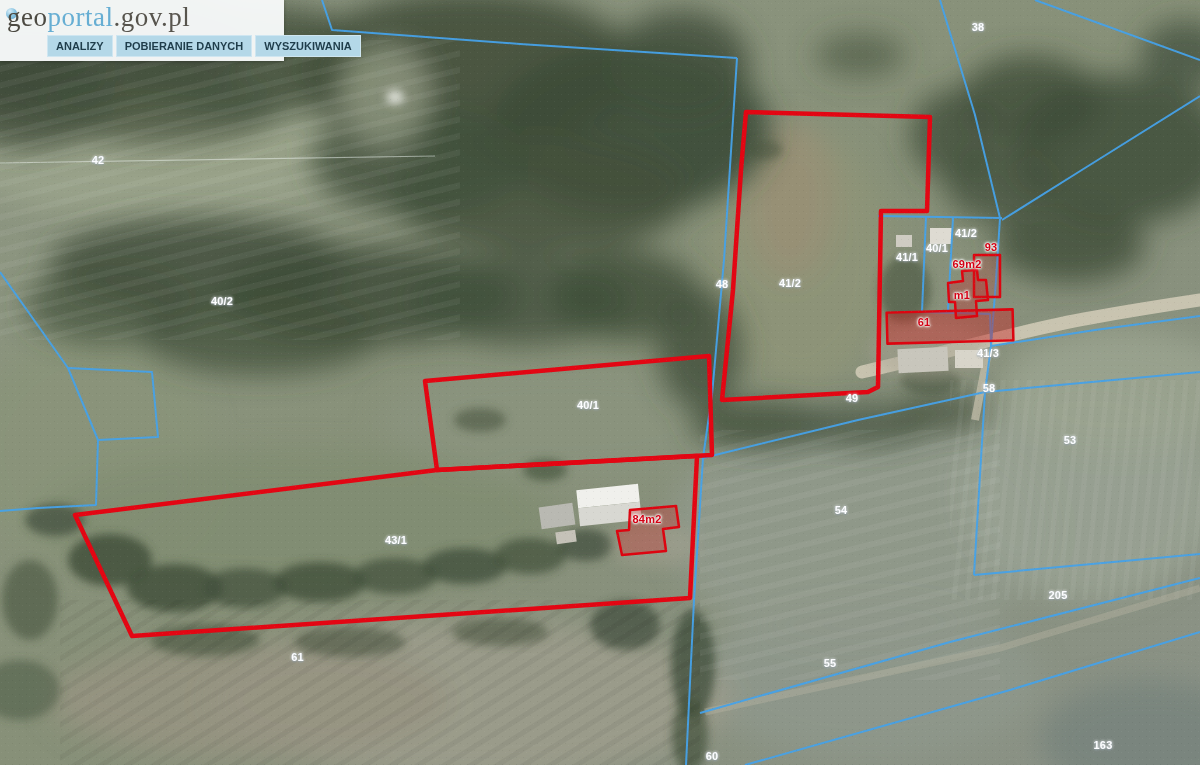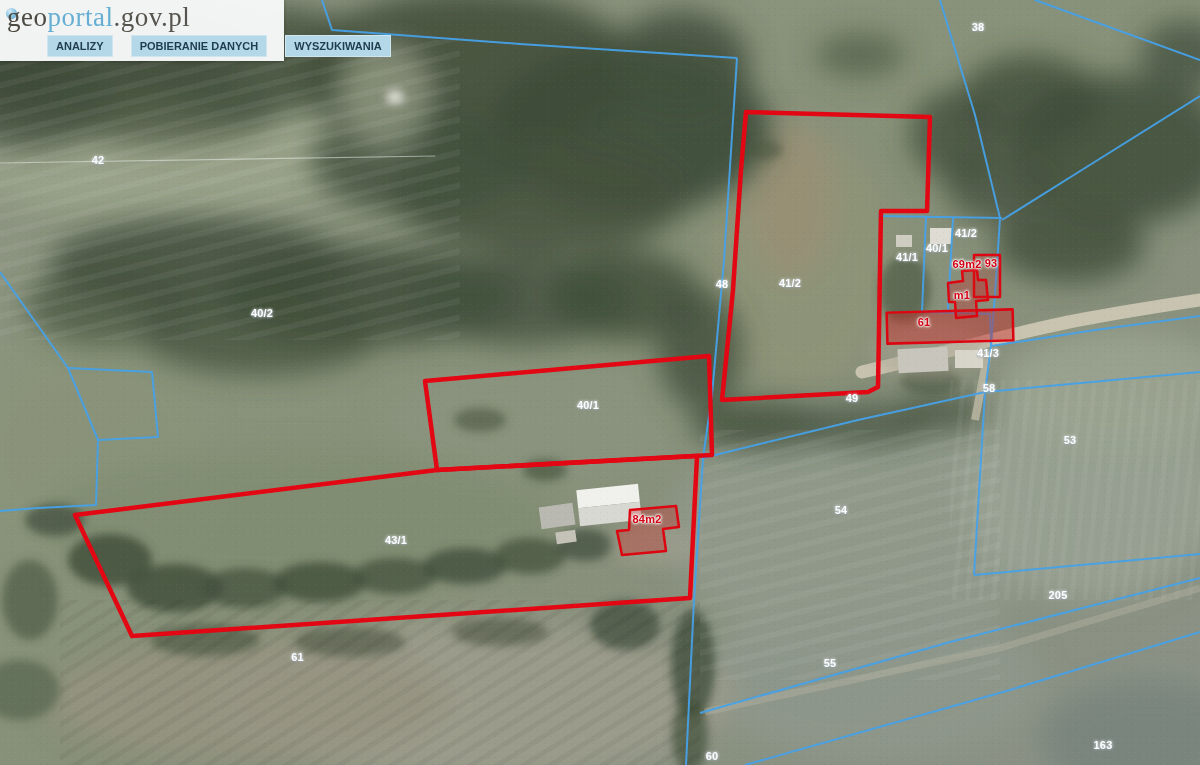--- a/index.html
+++ b/index.html
@@ -22,21 +22,21 @@
   header{position:absolute;left:0;top:0;width:284px;z-index:10;
          background:rgba(247,249,249,.97);padding:1px 0 4px 0;
          box-shadow:0 1px 3px rgba(0,0,0,.25);}
   .logo{position:relative;font-family:"Liberation Serif",serif;font-size:27px;
         line-height:30px;padding:1px 0 0 7px;letter-spacing:.5px;cursor:pointer;}
   .logo::before{content:"";position:absolute;left:6px;top:7px;width:11px;height:11px;border-radius:50%;
         background:radial-gradient(circle at 35% 30%,#d9eef8 0%,#8ec6e2 45%,#5da4cc 100%);}
   .lg-geo{color:#4c4a42;position:relative;}
   .lg-portal{color:#66aed3;position:relative;}
   .lg-suffix{color:#57544d;position:relative;}
-  .menu{display:flex;gap:18px;margin:3px 3px 0 3px;padding-left:44px;}
+  .menu{display:flex;gap:3px;margin:3px 3px 0 3px;padding-left:44px;}
   .menu button{background:#b4d8e8;border:1px solid #cfe6f1;color:#1f3d4b;
         font-family:"Liberation Sans",sans-serif;font-size:11px;font-weight:bold;
         padding:4px 8px 4px 8px;white-space:nowrap;cursor:pointer;}
 </style>
 </head>
 <body>
 
 <div class="viewport">
 
   <svg id="map-svg" width="1200" height="765" viewBox="0 0 1200 765">
@@ -213,39 +213,39 @@
       <path d="M948,283 L963,281 L962,271 L977,270 L978,280 L986,280 L988,300 L976,301 L977,316 L956,318 L955,302 L949,302 Z" fill="rgba(205,25,25,0.3)"></path>
       <path d="M630,510 L676,506 L679,527 L663,529 L666,551 L622,555 L617,531 L629,530 Z" fill="rgba(205,25,25,0.3)"></path>
     </g>
 
     <rect x="0" y="0" width="1200" height="765" fill="url(#noise)"></rect>
   </svg>
 
   <div id="labels">
       <span class="map-label white" style="left: 98px; top: 160px;">42</span>
       <span class="map-label white" style="left: 978px; top: 27px;">38</span>
-      <span class="map-label white" style="left: 222px; top: 313px; margin-left: 40px;">40/2</span>
+      <span class="map-label white" style="left: 222px; top: 301px;">40/2</span>
       <span class="map-label white" style="left: 722px; top: 284px;">48</span>
       <span class="map-label white" style="left: 790px; top: 283px;">41/2</span>
       <span class="map-label white" style="left: 966px; top: 233px;">41/2</span>
       <span class="map-label white" style="left: 937px; top: 248px;">40/1</span>
       <span class="map-label white" style="left: 898px; top: 257px; margin-left: 9px;">41/1</span>
       <span class="map-label white" style="left: 988px; top: 305px; margin-top: 48px;">41/3</span>
       <span class="map-label white" style="left: 588px; top: 405px;">40/1</span>
       <span class="map-label white" style="left: 852px; top: 398px;">49</span>
       <span class="map-label white" style="left: 985px; top: 388px; padding-left: 8px;">58</span>
       <span class="map-label white" style="left: 1070px; top: 440px;">53</span>
       <span class="map-label white" style="left: 841px; top: 510px;">54</span>
       <span class="map-label white" style="left: 396px; top: 540px;">43/1</span>
       <span class="map-label white" style="left: 830px; top: 651px; margin-top: 12px;">55</span>
       <span class="map-label white" style="left: 1058px; top: 595px;">205</span>
       <span class="map-label white" style="left: 286px; top: 657px; padding-left: 23px;">61</span>
       <span class="map-label white" style="left: 712px; top: 756px;">60</span>
       <span class="map-label white" style="left: 1103px; top: 745px;">163</span>
-      <span class="map-label red" style="left: 991px; top: 263px; border-radius: 6px;">93</span>
+      <span class="map-label red" style="left: 991px; top: 247px; border-radius: 6px;">93</span>
       <span class="map-label red" style="left: 967px; top: 264px;">69m2</span>
       <span class="map-label red" style="left: 962px; top: 295px;">m1</span>
       <span class="map-label red" style="left: 924px; top: 322px;">61</span>
       <span class="map-label red" style="left: 647px; top: 519px;">84m2</span>
     </div>
 
   <header>
     <div class="logo">
       <span class="lg-geo">geo</span><span class="lg-portal">portal</span><span class="lg-suffix">.gov.pl</span>
     </div>

